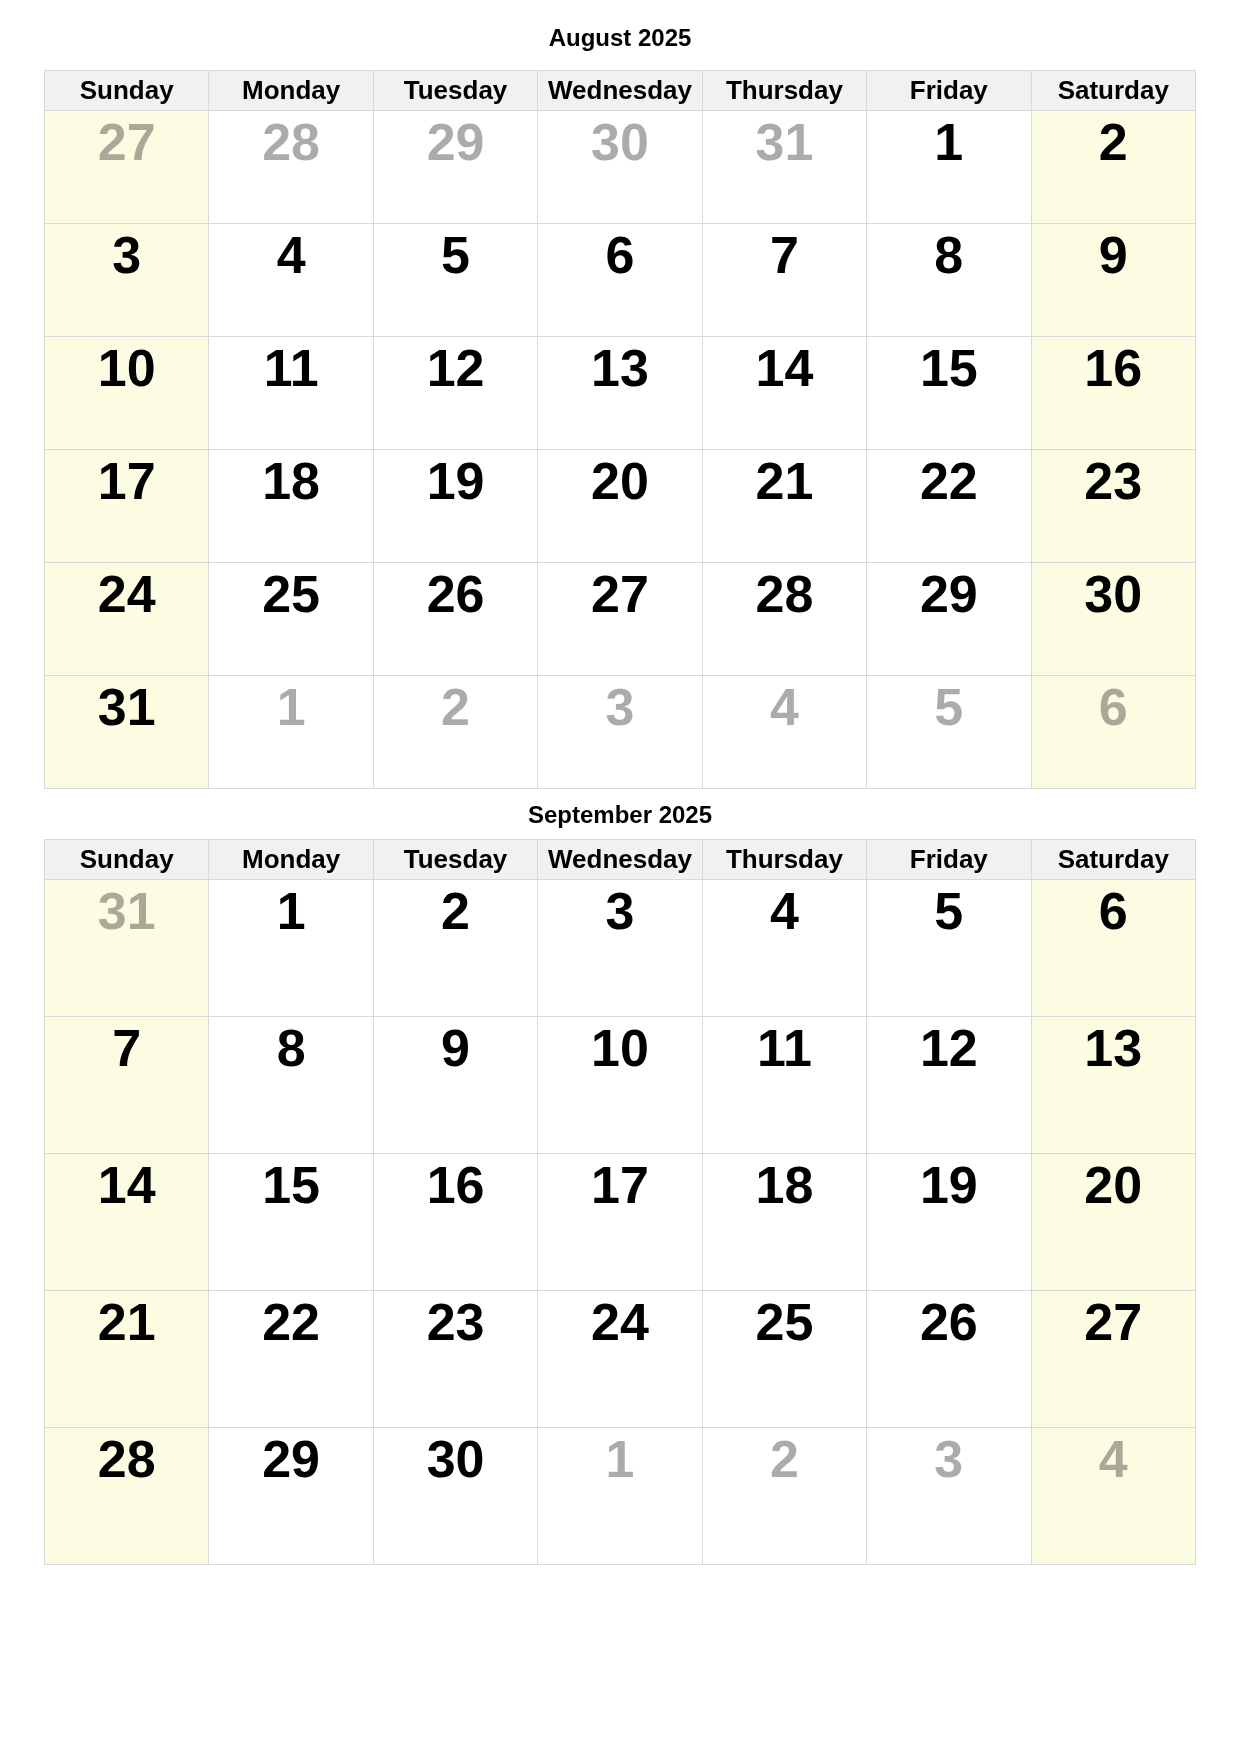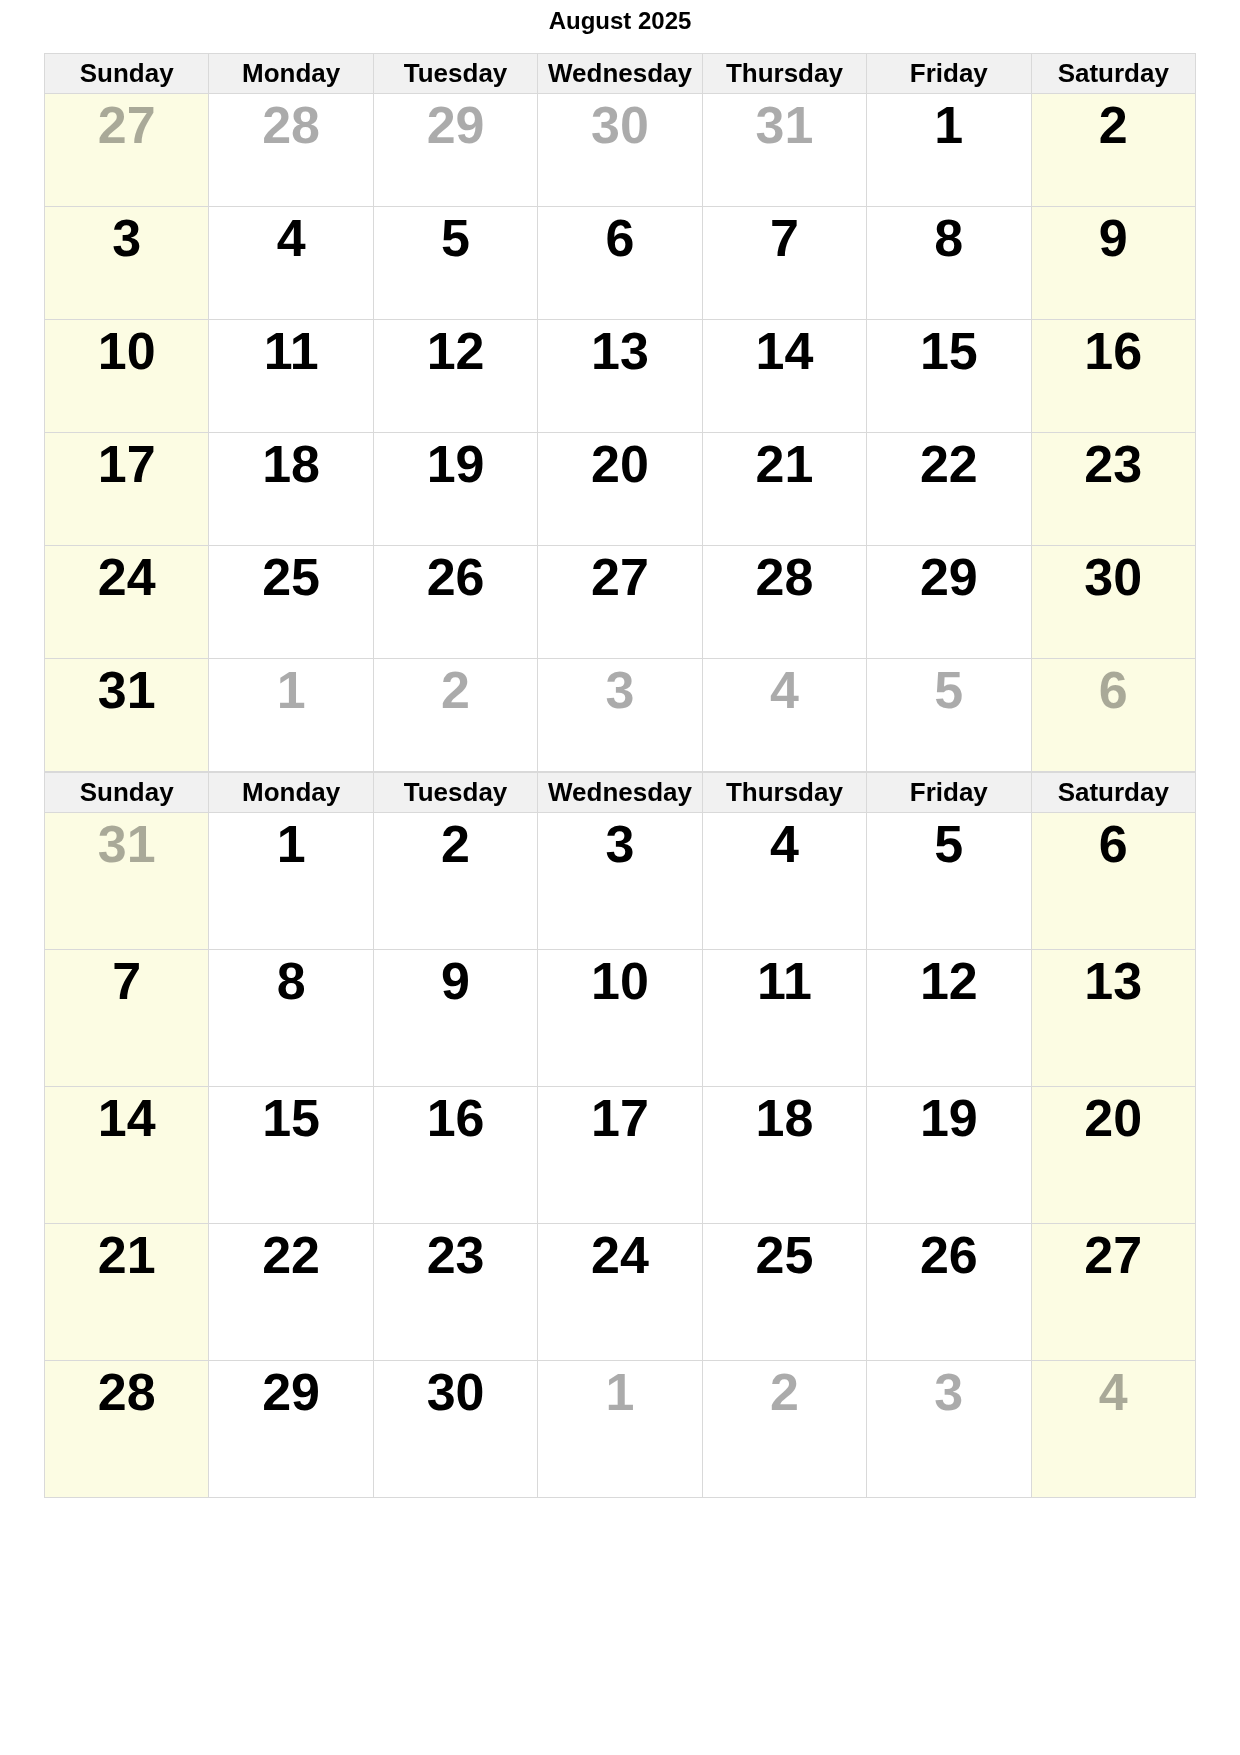--- a/index.html
+++ b/index.html
@@ -10,21 +10,21 @@
     font-family: "Liberation Sans", sans-serif;
     overflow: hidden;
   }
   .cal-title {
     margin: 0;
     text-align: center;
     font-size: 24px;
     font-weight: bold;
     color: #000;
   }
-  .title-aug { padding: 7px 0 18px; }
+  .title-aug { padding: 24px 0 18px; }
   .title-sep { padding: 12px 0 10px; }
 
   table.cal {
     width: 1152px;
     margin: 0 auto;
     border-collapse: collapse;
     table-layout: fixed;
     padding-left: 31px;
   }
   table.cal th {
@@ -131,20 +131,21 @@
         <td data-muted="true">1</td>
         <td data-muted="true">2</td>
         <td data-muted="true">3</td>
         <td data-muted="true">4</td>
         <td data-muted="true">5</td>
         <td class="wknd" data-muted="true">6</td>
       </tr>
     </tbody>
   </table>
 
+  <h2 class="cal-title title-sep">September 2025</h2>
 
   <table class="cal september">
     <thead>
       <tr>
         <th>Sunday</th>
         <th>Monday</th>
         <th>Tuesday</th>
         <th>Wednesday</th>
         <th>Thursday</th>
         <th>Friday</th>

